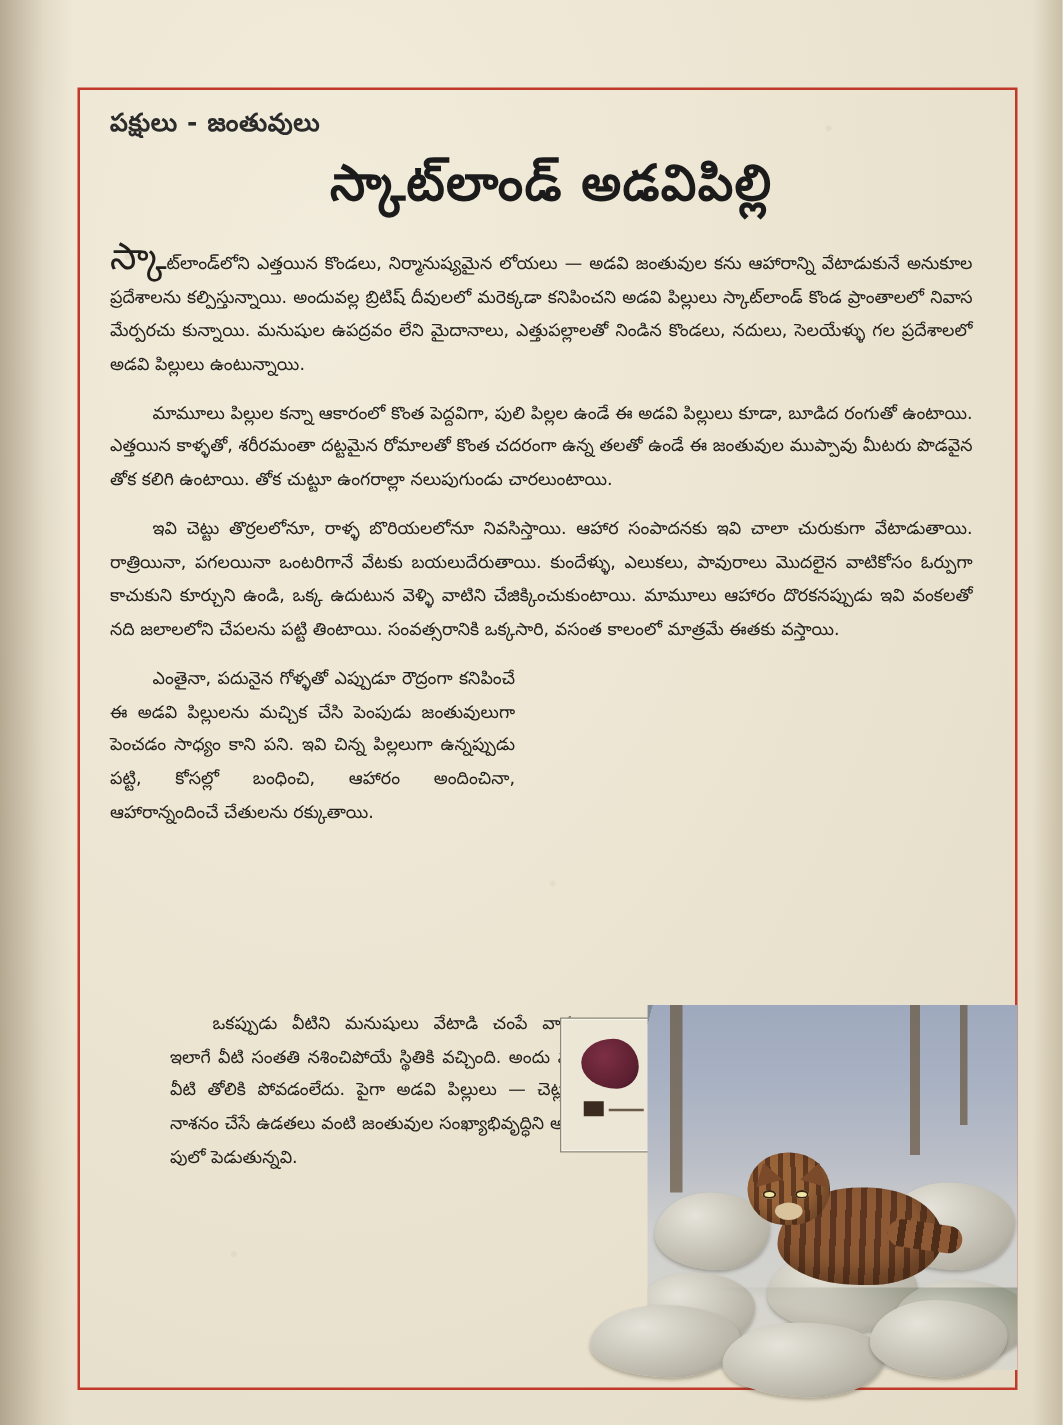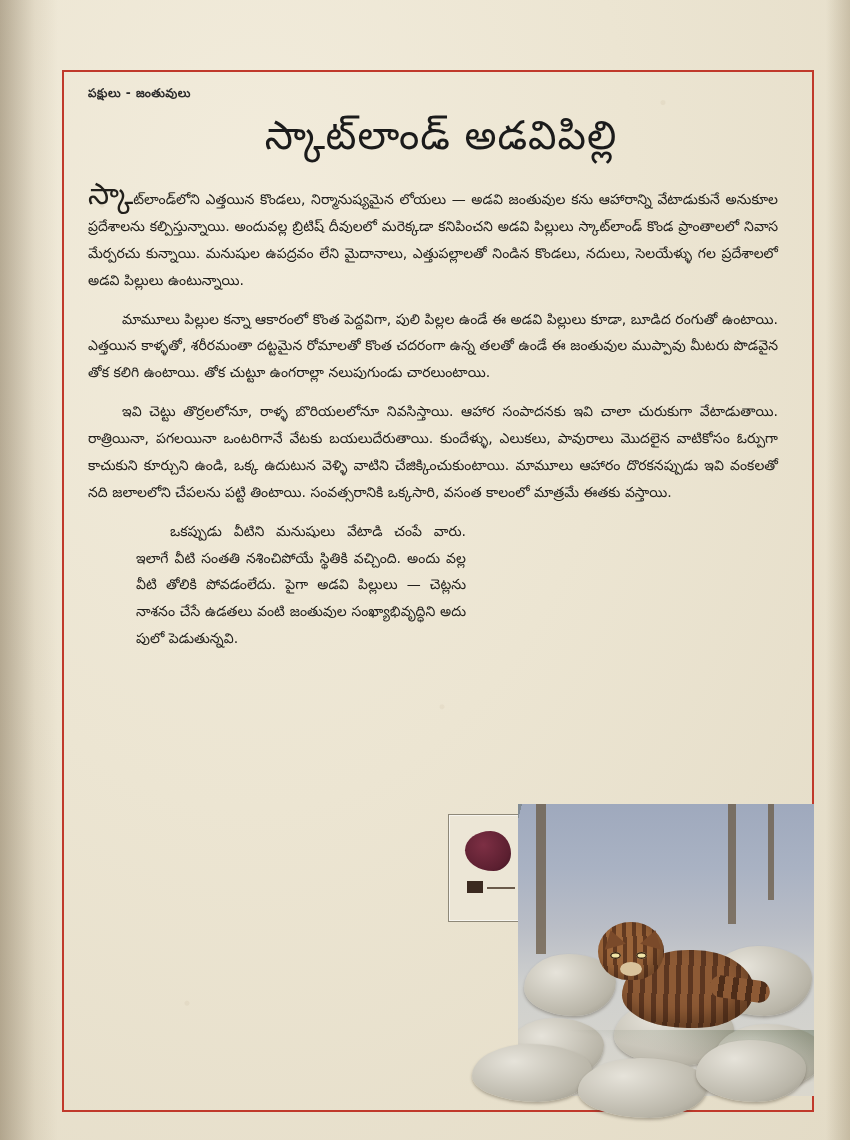--- a/index.html
+++ b/index.html
@@ -67,33 +67,33 @@
     pointer-events: none;
   }
   .content {
     position: absolute;
     left: 88px;
     top: 86px;
     width: 706px;
     height: 1010px;
   }
   .kicker {
-    font-size: 12px;
+    font-size: 20px;
     color: #2b2b2b;
     letter-spacing: .5px;
     margin: 0 0 6px 0;
     font-weight: 600;
   }
   .title {
     text-align: center;
     font-size: 40px;
     color: #1b1b1b;
     margin: 10px 0 22px 0;
     letter-spacing: 1px;
-    font-weight: 400;
+    font-weight: 700;
     line-height: 1.1;
   }
   .article {
     font-size: 14px;
     line-height: 1.92;
     color: #22201c;
     text-align: justify;
     width: 690px;
   }
   .article p {
@@ -300,20 +300,24 @@
 
     <div class="kicker">పక్షులు - జంతువులు</div>
 
     <h1 class="title">స్కాట్‌లాండ్ అడవిపిల్లి</h1>
 
     <div class="article">
       <p class="first">స్కాట్‌లాండ్‌లోని ఎత్తయిన కొండలు, నిర్మానుష్యమైన లోయలు — అడవి జంతువుల కను ఆహారాన్ని వేటాడుకునే అనుకూల ప్రదేశాలను కల్పిస్తున్నాయి. అందువల్ల బ్రిటిష్ దీవులలో మరెక్కడా కనిపించని అడవి పిల్లులు స్కాట్‌లాండ్ కొండ ప్రాంతాలలో నివాస మేర్పరచు కున్నాయి. మనుషుల ఉపద్రవం లేని మైదానాలు, ఎత్తుపల్లాలతో నిండిన కొండలు, నదులు, సెలయేళ్ళు గల ప్రదేశాలలో అడవి పిల్లులు ఉంటున్నాయి.</p>
       <p>మామూలు పిల్లుల కన్నా ఆకారంలో కొంత పెద్దవిగా, పులి పిల్లల ఉండే ఈ అడవి పిల్లులు కూడా, బూడిద రంగుతో ఉంటాయి. ఎత్తయిన కాళ్ళతో, శరీరమంతా దట్టమైన రోమాలతో కొంత చదరంగా ఉన్న తలతో ఉండే ఈ జంతువుల ముప్పావు మీటరు పొడవైన తోక కలిగి ఉంటాయి. తోక చుట్టూ ఉంగరాల్లా నలుపుగుండు చారలుంటాయి.</p>
       <p>ఇవి చెట్టు తొర్రలలోనూ, రాళ్ళ బొరియలలోనూ నివసిస్తాయి. ఆహార సంపాదనకు ఇవి చాలా చురుకుగా వేటాడుతాయి. రాత్రియినా, పగలయినా ఒంటరిగానే వేటకు బయలుదేరుతాయి. కుందేళ్ళు, ఎలుకలు, పావురాలు మొదలైన వాటికోసం ఓర్పుగా కాచుకుని కూర్చుని ఉండి, ఒక్క ఉదుటున వెళ్ళి వాటిని చేజిక్కించుకుంటాయి. మామూలు ఆహారం దొరకనప్పుడు ఇవి వంకలతో నది జలాలలోని చేపలను పట్టి తింటాయి. సంవత్సరానికి ఒక్కసారి, వసంత కాలంలో మాత్రమే ఈతకు వస్తాయి.</p>
 
+      <div class="wrap-zone">
+        <div class="illus-float"></div>
+        <p>ఎంతైనా, పదునైన గోళ్ళతో ఎప్పుడూ రౌద్రంగా కనిపించే ఈ అడవి పిల్లులను మచ్చిక చేసి పెంపుడు జంతువులుగా పెంచడం సాధ్యం కాని పని. ఇవి చిన్న పిల్లలుగా ఉన్నప్పుడు పట్టి, కోసల్లో బంధించి, ఆహారం అందించినా, ఆహారాన్నందించే చేతులను రక్కుతాయి.</p>
+      </div>
 
       <div class="tail-text">
         <p class="narrow">ఒకప్పుడు వీటిని మనుషులు వేటాడి చంపే వారు. ఇలాగే వీటి సంతతి నశించిపోయే స్థితికి వచ్చింది. అందు వల్ల వీటి తోలికి పోవడంలేదు. పైగా అడవి పిల్లులు — చెట్లను నాశనం చేసే ఉడతలు వంటి జంతువుల సంఖ్యాభివృద్ధిని అదు పులో పెడుతున్నవి.</p>
       </div>
     </div>
 
     <div class="illustration">
 
       <div class="stamp">
         <div class="stamp-blob"></div>

